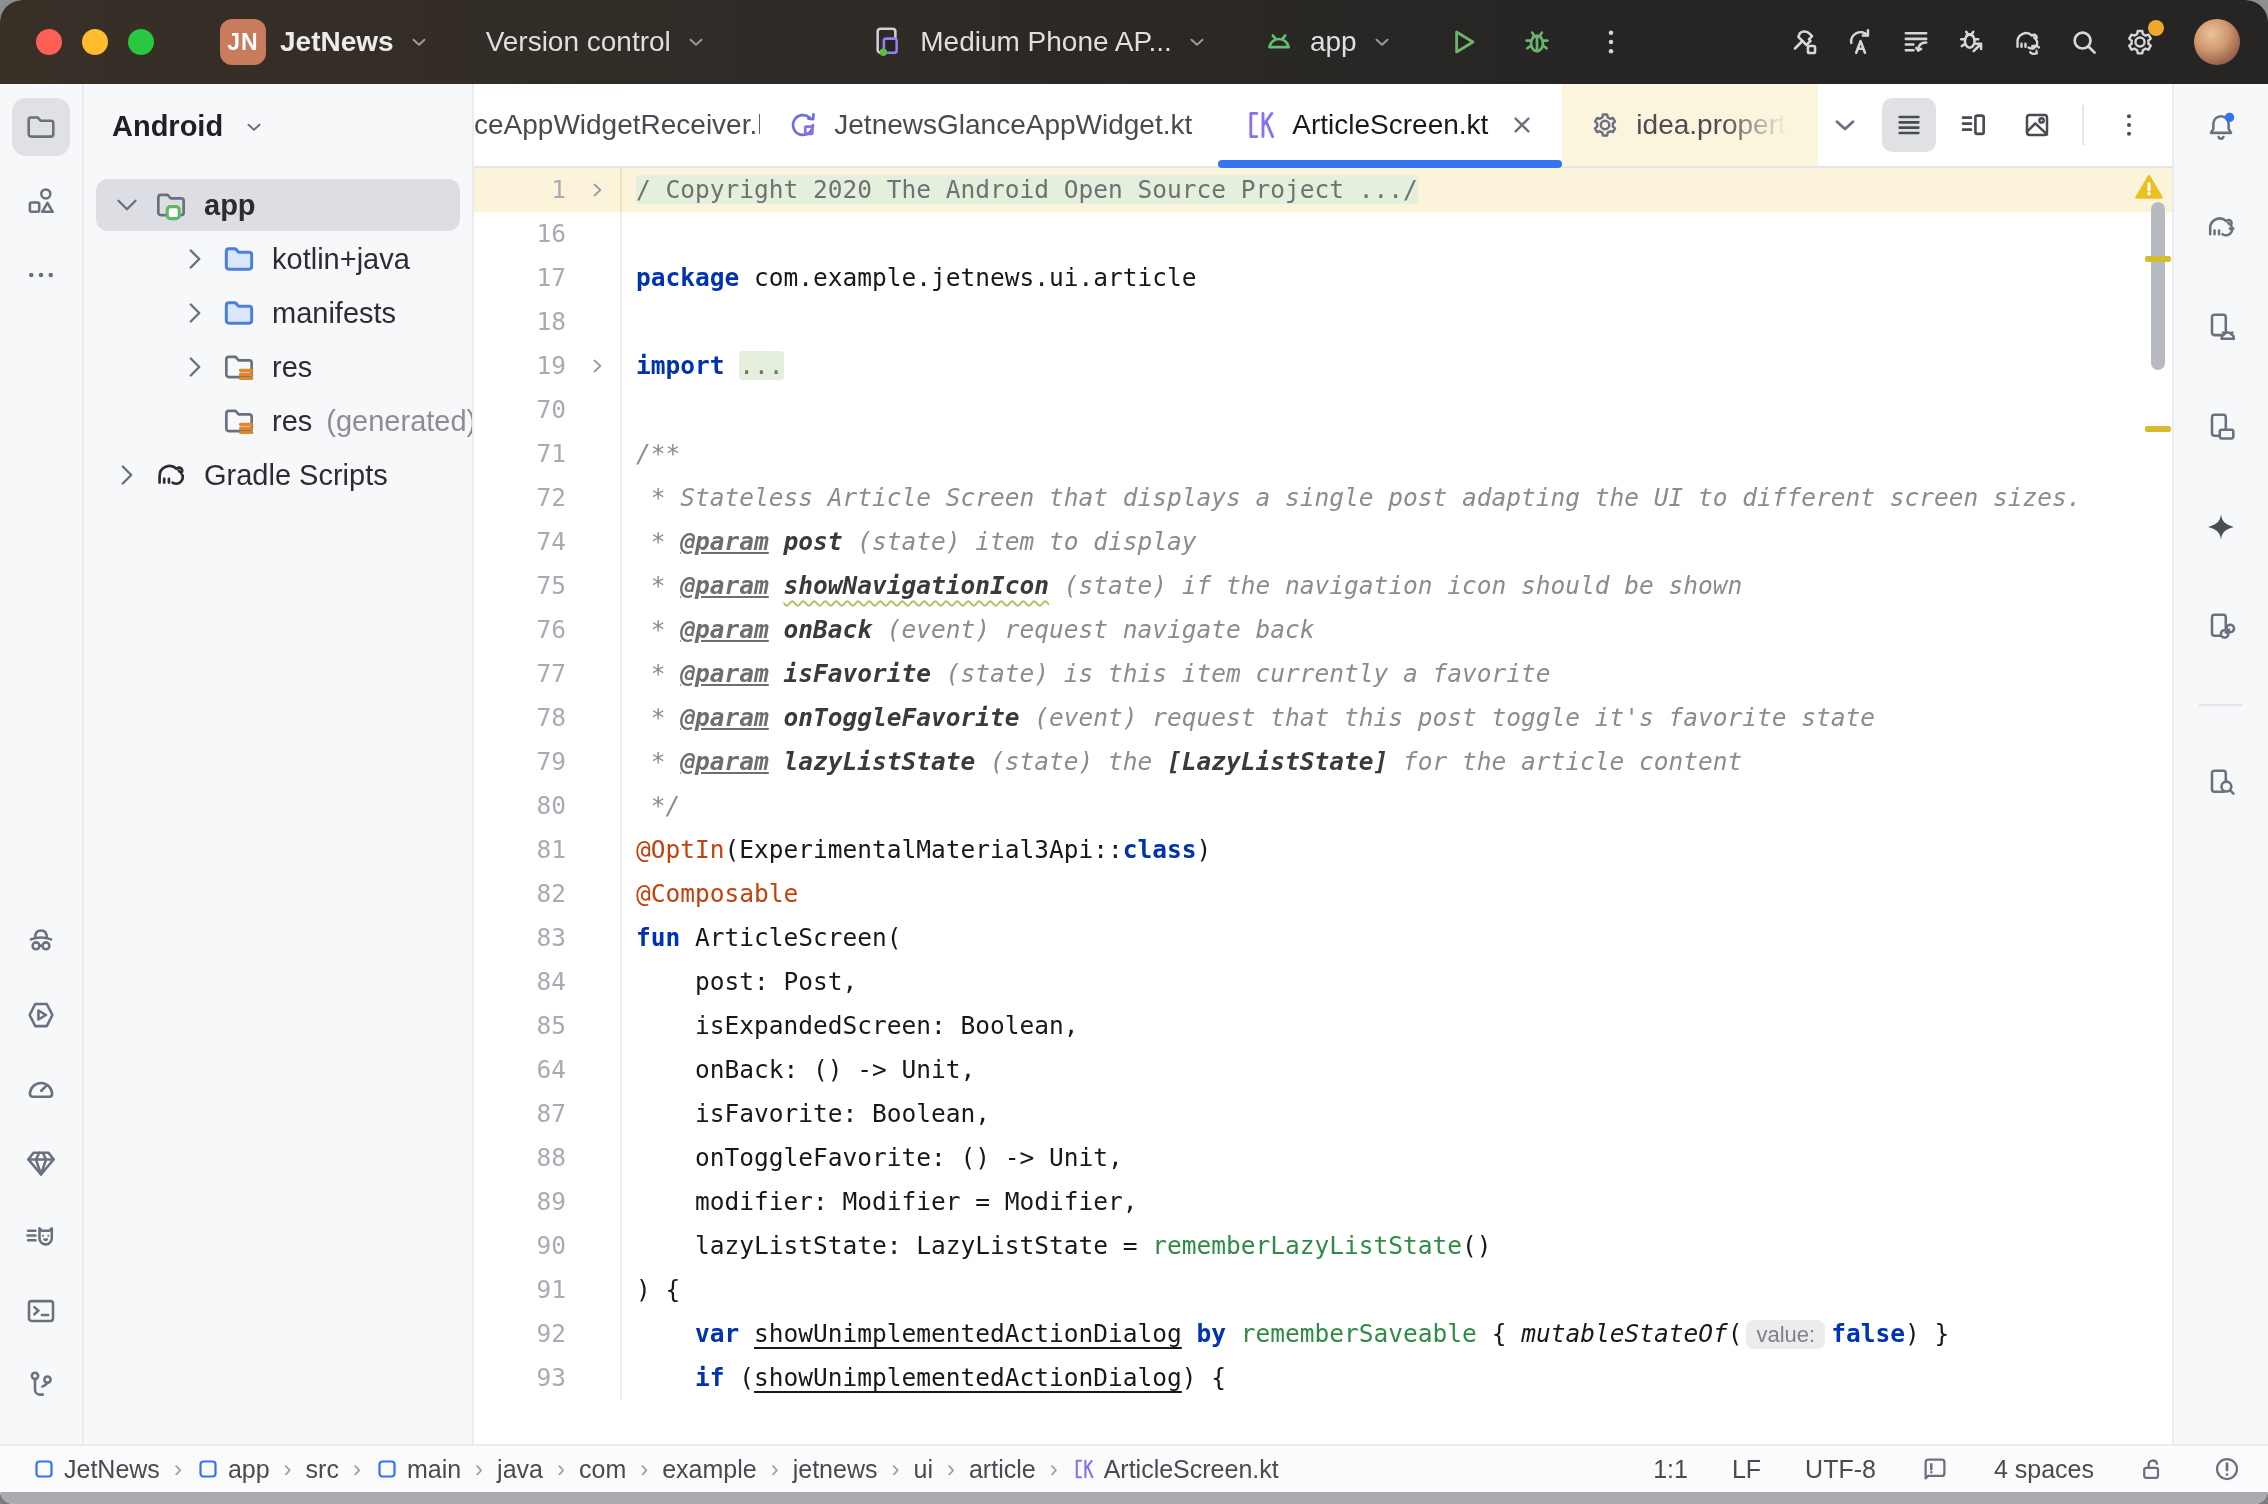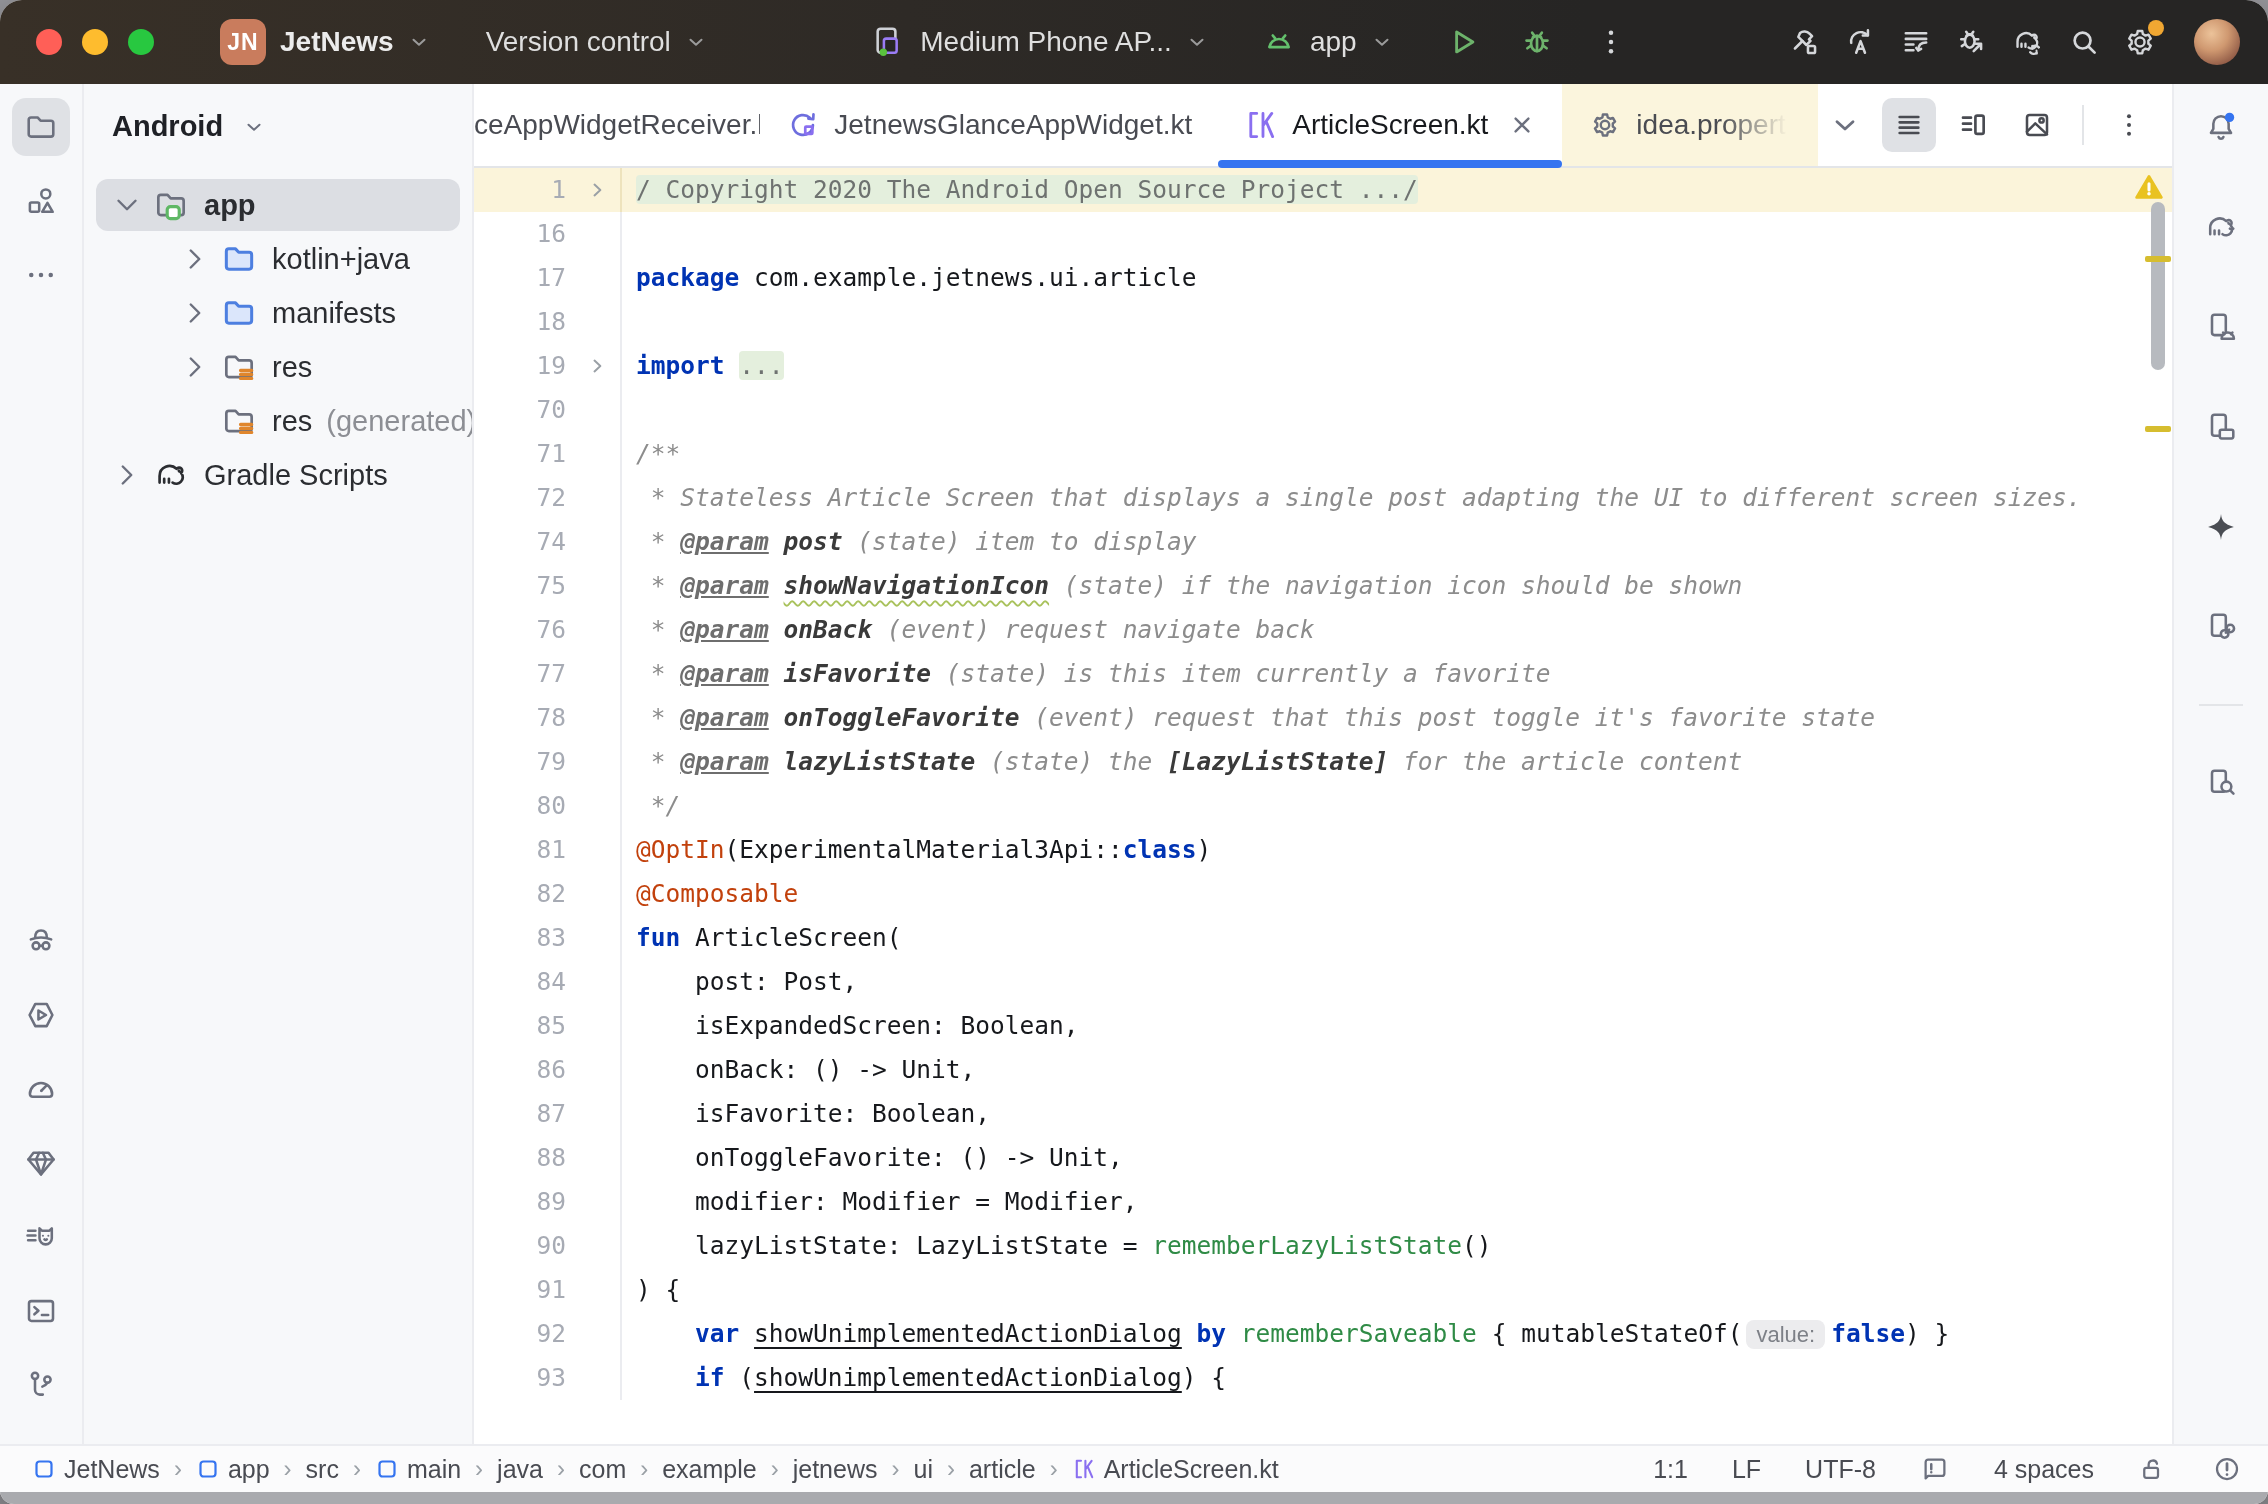--- a/index.html
+++ b/index.html
@@ -90,21 +90,21 @@
   .s-k { color:#0033b3; font-weight:bold; }
   .s-c { color:#8c8c8c; font-style:italic; }
   .s-cf { color:#6e7270; background:#e4efdd; border-radius:4px; }
   .s-tag { color:#6e6e6e; font-style:italic; font-weight:bold; text-decoration:underline; }
   .s-pn { color:#3a3a3a; font-style:italic; font-weight:bold; }
   .s-pnw { color:#3a3a3a; font-style:italic; font-weight:bold;
            text-decoration:underline wavy #a9c25c 2px; text-underline-offset:6px; }
   .s-a { color:#c2410c; }
   .s-f { color:#2f8b46; }
   .s-u { color:#16181c; text-decoration:underline; text-underline-offset:5px; }
-  .s-i { color:#16181c; }
+  .s-i { color:#16181c; font-style:italic; }
   .s-hint { background:#ececee; color:#7d8087; border-radius:8px; padding:2px 10px; margin:0 6px 0 4px;
             font-family:"Liberation Sans",sans-serif; font-size:22px; }
   .scroll-track { position:absolute; top:0; right:0; width:28px; bottom:0; }
   .scroll-thumb { position:absolute; top:34px; right:7px; width:14px; height:168px; border-radius:8px; background:#b7babf; }
   .stripe-mark { position:absolute; right:1px; width:26px; height:6px; background:#d6bd2f; border-radius:2px; }
   .warn-widget { position:absolute; top:4px; right:6px; width:34px; height:30px; }
 
   
   .statusbar { height:48px; flex:0 0 48px; background:#fbfbfc; border-top:2px solid #ebecf0;
     display:flex; align-items:center; font-size:25px; color:#494b52; padding:0 26px; }
@@ -513,21 +513,21 @@
             <div class="row"><span class="ln">76</span><span class="foldcol"></span><span class="txt"><span class="s-c"> * </span><span class="s-tag">@param</span><span class="s-c"> </span><span class="s-pn">onBack</span><span class="s-c"> (event) request navigate back</span></span></div>
             <div class="row"><span class="ln">77</span><span class="foldcol"></span><span class="txt"><span class="s-c"> * </span><span class="s-tag">@param</span><span class="s-c"> </span><span class="s-pn">isFavorite</span><span class="s-c"> (state) is this item currently a favorite</span></span></div>
             <div class="row"><span class="ln">78</span><span class="foldcol"></span><span class="txt"><span class="s-c"> * </span><span class="s-tag">@param</span><span class="s-c"> </span><span class="s-pn">onToggleFavorite</span><span class="s-c"> (event) request that this post toggle it's favorite state</span></span></div>
             <div class="row"><span class="ln">79</span><span class="foldcol"></span><span class="txt"><span class="s-c"> * </span><span class="s-tag">@param</span><span class="s-c"> </span><span class="s-pn">lazyListState</span><span class="s-c"> (state) the </span><span class="s-pn">[LazyListState]</span><span class="s-c"> for the article content</span></span></div>
             <div class="row"><span class="ln">80</span><span class="foldcol"></span><span class="txt"><span class="s-c"> */</span></span></div>
             <div class="row"><span class="ln">81</span><span class="foldcol"></span><span class="txt"><span class="s-a">@OptIn</span><span class="s-d">(ExperimentalMaterial3Api::</span><span class="s-k">class</span><span class="s-d">)</span></span></div>
             <div class="row"><span class="ln">82</span><span class="foldcol"></span><span class="txt"><span class="s-a">@Composable</span></span></div>
             <div class="row"><span class="ln">83</span><span class="foldcol"></span><span class="txt"><span class="s-k">fun</span><span class="s-d"> ArticleScreen(</span></span></div>
             <div class="row"><span class="ln">84</span><span class="foldcol"></span><span class="txt"><span class="s-d">    post: Post,</span></span></div>
             <div class="row"><span class="ln">85</span><span class="foldcol"></span><span class="txt"><span class="s-d">    isExpandedScreen: Boolean,</span></span></div>
-            <div class="row"><span class="ln">86</span><span class="foldcol"></span><span class="txt"><span class="s-d">    onBack: () -&gt; Unit,</span></span></div>
+            <div class="row"><span class="ln">64</span><span class="foldcol"></span><span class="txt"><span class="s-d">    onBack: () -&gt; Unit,</span></span></div>
             <div class="row"><span class="ln">87</span><span class="foldcol"></span><span class="txt"><span class="s-d">    isFavorite: Boolean,</span></span></div>
             <div class="row"><span class="ln">88</span><span class="foldcol"></span><span class="txt"><span class="s-d">    onToggleFavorite: () -&gt; Unit,</span></span></div>
             <div class="row"><span class="ln">89</span><span class="foldcol"></span><span class="txt"><span class="s-d">    modifier: Modifier = Modifier,</span></span></div>
             <div class="row"><span class="ln">90</span><span class="foldcol"></span><span class="txt"><span class="s-d">    lazyListState: LazyListState = </span><span class="s-f">rememberLazyListState</span><span class="s-d">()</span></span></div>
             <div class="row"><span class="ln">91</span><span class="foldcol"></span><span class="txt"><span class="s-d">) {</span></span></div>
             <div class="row"><span class="ln">92</span><span class="foldcol"></span><span class="txt"><span class="s-d">    </span><span class="s-k">var</span><span class="s-d"> </span><span class="s-u">showUnimplementedActionDialog</span><span class="s-d"> </span><span class="s-k">by</span><span class="s-d"> </span><span class="s-f">rememberSaveable</span><span class="s-d"> { </span><span class="s-i">mutableStateOf</span><span class="s-d">(</span><span class="s-hint">value:</span><span class="s-k">false</span><span class="s-d">) }</span></span></div>
             <div class="row"><span class="ln">93</span><span class="foldcol"></span><span class="txt"><span class="s-d">    </span><span class="s-k">if</span><span class="s-d"> (</span><span class="s-u">showUnimplementedActionDialog</span><span class="s-d">) {</span></span></div>
           </div>
         <div class="scroll-track">
           <div class="scroll-thumb"></div>

